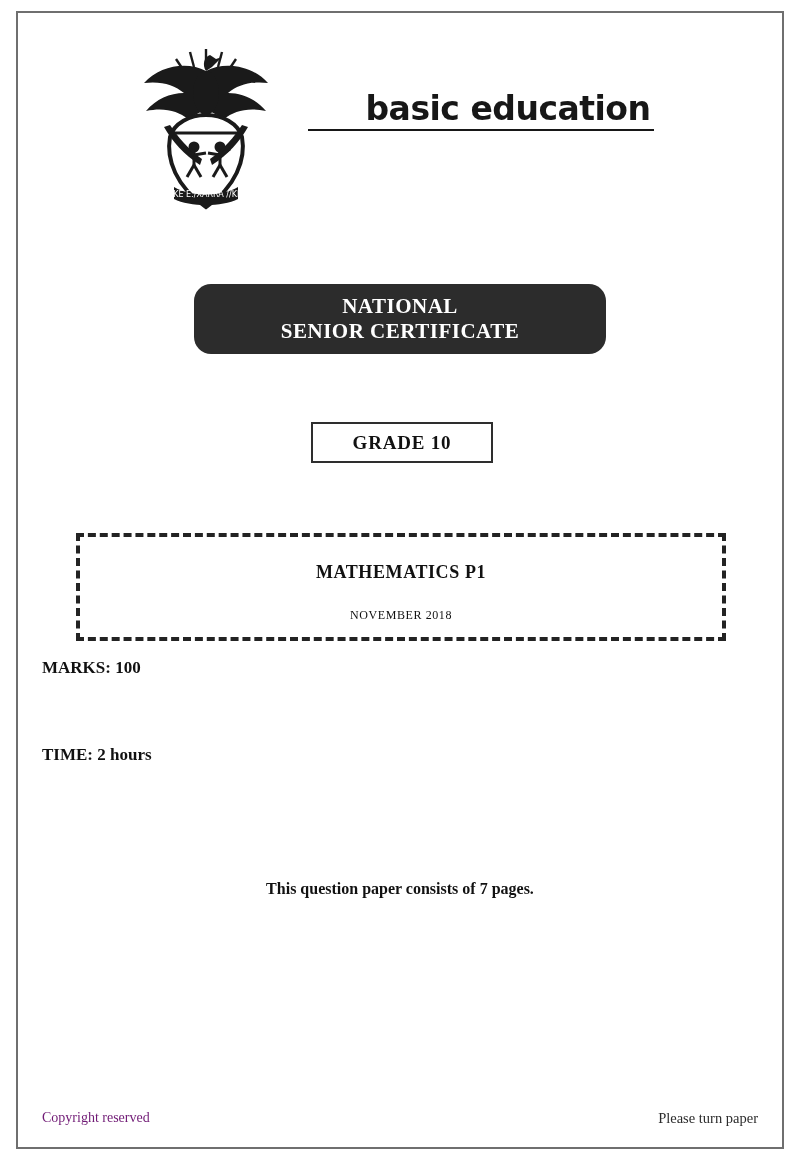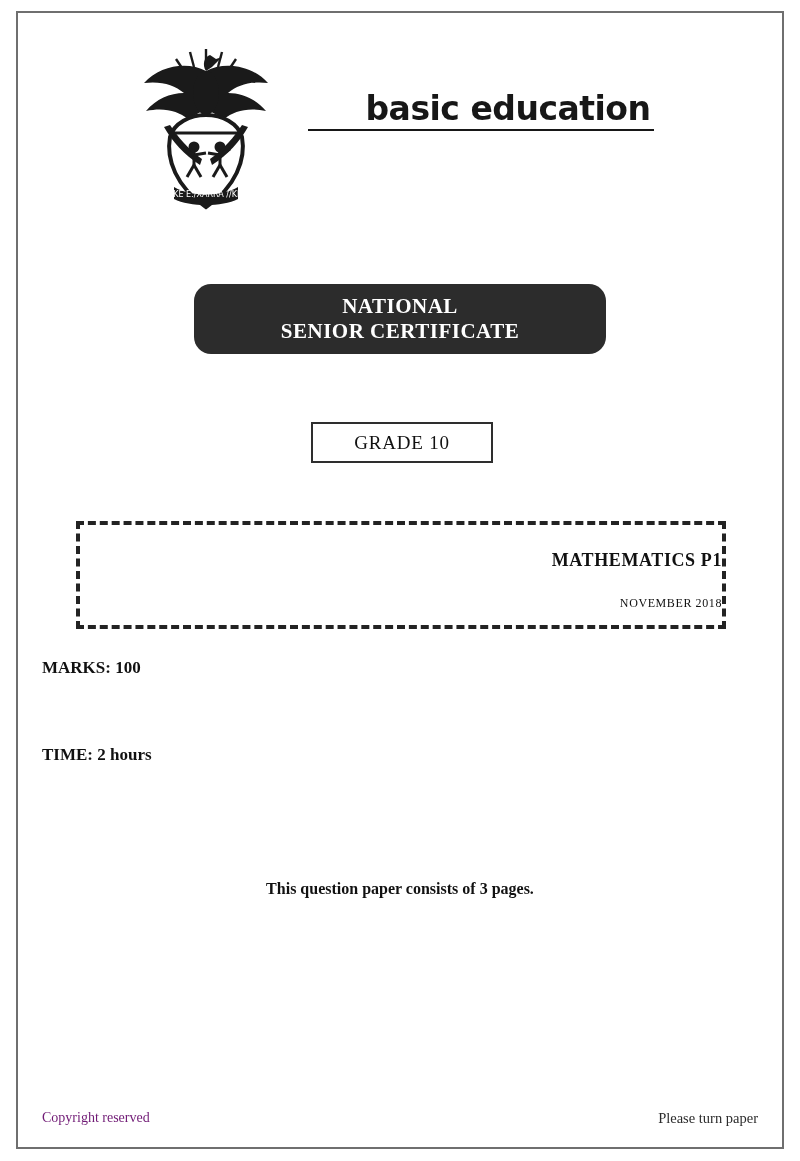--- a/index.html
+++ b/index.html
@@ -108,36 +108,36 @@
   
   .grade-box {
     position: absolute;
     left: 293px;
     top: 409px;
     width: 182px;
     height: 41px;
     border: 2px solid #2e2e2e;
     box-sizing: border-box;
     text-align: center;
-    font-weight: normal;
+    font-weight: bold;
     font-size: 19px;
     line-height: 37px;
     letter-spacing: 0.8px;
   }
 
   
   .subject-box {
     position: absolute;
     left: 58px;
-    top: 508px;
+    top: 520px;
     width: 650px;
     height: 108px;
     border: 4px dashed #232323;
     box-sizing: border-box;
-    text-align: right;
+    text-align: center;
   }
   .subject-title {
     font-weight: bold;
     font-size: 18px;
     letter-spacing: 0.6px;
     margin-top: 25px;
   }
   .subject-date {
     font-weight: normal;
     font-size: 12px;
@@ -261,19 +261,19 @@
     </div>
 
     <div class="subject-box">
       <div class="subject-title">MATHEMATICS P1</div>
       <div class="subject-date">NOVEMBER 2018</div>
     </div>
 
     <div class="marks">MARKS:  100</div>
     <div class="time">TIME:  2 hours</div>
 
-    <div class="pages-note">This question paper consists of 3 pages.</div>
+    <div class="pages-note">This question paper consists of 7 pages.</div>
 
     <div class="footer-left">Copyright reserved</div>
     <div class="footer-right">Please turn paper</div>
 
   </div>
 </div>
 
 </body></html>

